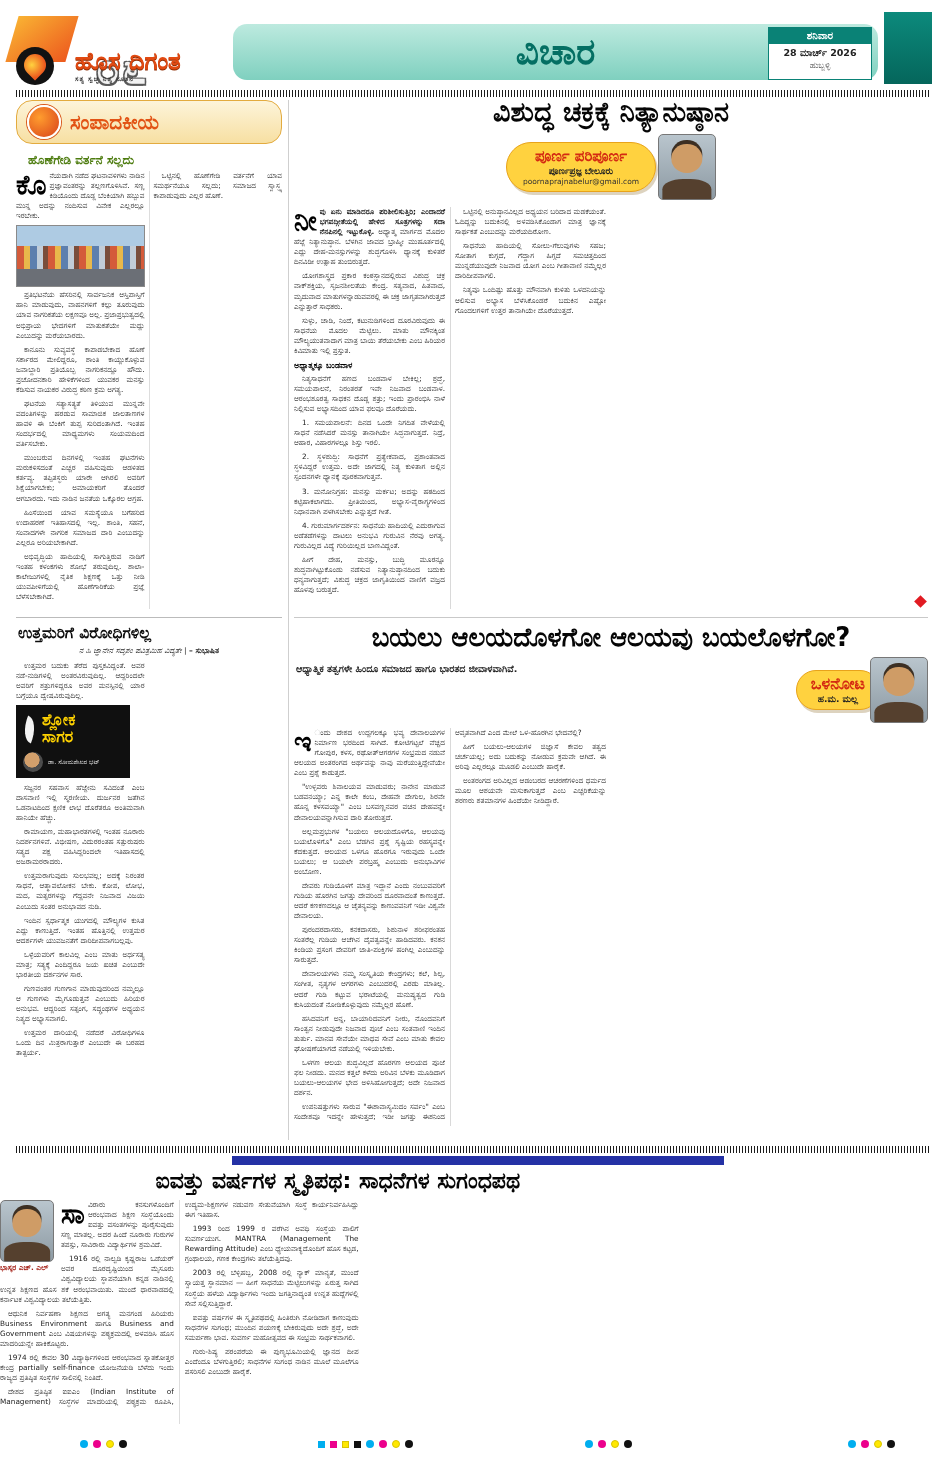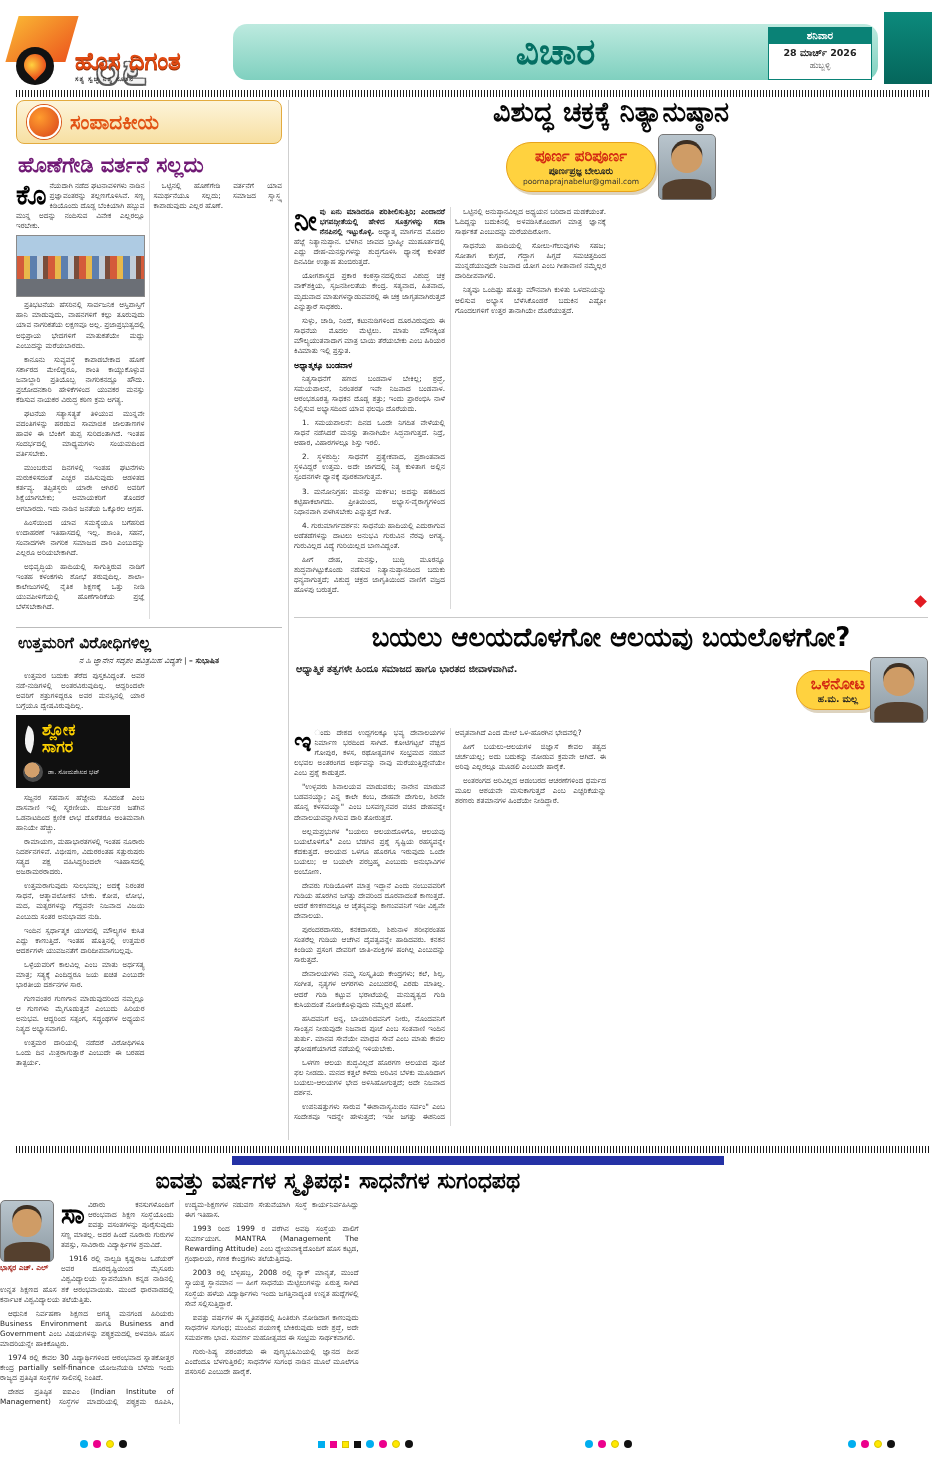--- a/index.html
+++ b/index.html
@@ -39,26 +39,26 @@
   
   .body-text{font-size:7.3px;line-height:1.38;text-align:justify;color:#1b1b1b;}
   .body-text p{margin:0 0 4px 0;text-indent:8px;}
   .body-text p.subhead{font-weight:bold;font-size:8px;text-indent:0;margin:3px 0;color:#000;}
   .dropcap{float:left;font-size:27px;line-height:25px;font-weight:bold;padding:1px 3px 0 0;color:#000;}
   .lead{margin-bottom:4px;}
   .lead b{font-weight:bold;}
 
   
   .col-left{position:absolute;left:16px;top:100px;width:266px;height:1042px;}
-  .edit-badge{height:44px;background:linear-gradient(180deg,#fdf4da,#f7dfa2);border:1px solid #e3ab3f;border-radius:8px;
+  .edit-badge{height:44px;background:linear-gradient(180deg,#fdf4da,#f7dfa2);border:1px solid #e3ab3f;border-radius:16px;
               display:flex;align-items:center;gap:9px;padding:0 10px;box-sizing:border-box;}
   .edit-icon{width:30px;height:30px;border-radius:50%;border:2px solid #fff;box-shadow:0 0 0 1px #d8571c;
              background:radial-gradient(circle at 35% 35%,#ff9d2e,#d8411b);}
   .edit-label{font-size:20px;font-weight:bold;color:#e25315;}
-  .edit-head{font-size:21px;font-weight:bold;margin:9px 2px 4px;color:#701a75;}
+  .edit-head{font-size:12px;font-weight:bold;margin:9px 12px 4px;color:#4d7c0f;}
   .cols-2{column-count:2;column-gap:9px;column-rule:1px solid #ddd;column-fill:auto;overflow:hidden;}
   .edit-body{height:438px;}
   .edit-photo{width:100%;height:62px;margin:3px 0;border:1px solid #8a8a8a;box-sizing:border-box;
       background:
         linear-gradient(180deg,#aecbe3 0 34%,rgba(0,0,0,0) 34%),
         linear-gradient(180deg,rgba(0,0,0,0) 0 72%,#6b6f76 72%),
         repeating-linear-gradient(90deg,#d45b3a 0 7px,#e8b84b 7px 13px,#5d7fae 13px 20px,#c2cdd8 20px 26px,#7a4d3b 26px 31px);}
   .second-wrap{border-top:1px solid #bbb;margin-top:8px;padding-top:6px;}
   .second-head{font-size:15.5px;font-weight:bold;margin:0 2px 4px;color:#0c0c0c;}
   .quote-line{font-size:7.6px;font-style:italic;text-align:center;color:#222;margin:0 0 5px;}
@@ -248,21 +248,21 @@
       <div class="mid-badge">
         <div class="bubble small">
           <div class="tag">ಒಳನೋಟ</div>
           <div class="nm">ಹ.ಮ. ಮಲ್ಲ</div>
         </div>
         <div class="avatar"></div>
       </div>
     </div>
     <div class="body-text cols-4 art-mid-body">
       <div class="lead">
-        <span class="dropcap">ಇ</span><span>ಂದು ದೇಶದ ಉದ್ದಗಲಕ್ಕೂ ಭವ್ಯ ದೇವಾಲಯಗಳ ನಿರ್ಮಾಣ ಭರದಿಂದ ಸಾಗಿದೆ. ಕೋಟಿಗಟ್ಟಲೆ ವೆಚ್ಚದ ಗೋಪುರ, ಕಳಸ, ರಥೋತ್ಸವಗಳ ಸಂಭ್ರಮದ ನಡುವೆ ಲಭವಲ ಅಂತರಂಗದ ಅರ್ಥವನ್ನು ನಾವು ಮರೆಯುತ್ತಿದ್ದೇವೆಯೇ ಎಂಬ ಪ್ರಶ್ನೆ ಕಾಡುತ್ತದೆ.</span>
+        <span class="dropcap">ಇ</span><span>ಂದು ದೇಶದ ಉದ್ದಗಲಕ್ಕೂ ಭವ್ಯ ದೇವಾಲಯಗಳ ನಿರ್ಮಾಣ ಭರದಿಂದ ಸಾಗಿದೆ. ಕೋಟಿಗಟ್ಟಲೆ ವೆಚ್ಚದ ಗೋಪುರ, ಕಳಸ, ರಥೋತ್ಆಗರಗಳ ಸಂಭ್ರಮದ ನಡುವೆ ಆಲಯದ ಅಂತರಂಗದ ಅರ್ಥವನ್ನು ನಾವು ಮರೆಯುತ್ತಿದ್ದೇವೆಯೇ ಎಂಬ ಪ್ರಶ್ನೆ ಕಾಡುತ್ತದೆ.</span>
       </div>
       <div>
           <p>"ಉಳ್ಳವರು ಶಿವಾಲಯವ ಮಾಡುವರು; ನಾನೇನ ಮಾಡುವೆ ಬಡವನಯ್ಯಾ; ಎನ್ನ ಕಾಲೇ ಕಂಬ, ದೇಹವೇ ದೇಗುಲ, ಶಿರವೇ ಹೊನ್ನ ಕಳಸವಯ್ಯಾ" ಎಂಬ ಬಸವಣ್ಣನವರ ವಚನ ದೇಹವನ್ನೇ ದೇವಾಲಯವನ್ನಾಗಿಸುವ ದಾರಿ ತೋರುತ್ತದೆ.</p>
           <p>ಅಲ್ಲಮಪ್ರಭುಗಳ "ಬಯಲು ಆಲಯದೊಳಗೊ, ಆಲಯವು ಬಯಲೊಳಗೊ" ಎಂಬ ಬೆಡಗಿನ ಪ್ರಶ್ನೆ ಸೃಷ್ಟಿಯ ರಹಸ್ಯವನ್ನೇ ಕೆದಕುತ್ತದೆ. ಆಲಯದ ಒಳಗೂ ಹೊರಗೂ ಇರುವುದು ಒಂದೇ ಬಯಲು; ಆ ಬಯಲೇ ಪರಬ್ರಹ್ಮ ಎಂಬುದು ಅನುಭಾವಿಗಳ ಅಂಬೋಣ.</p>
           <p>ದೇವರು ಗುಡಿಯೊಳಗೆ ಮಾತ್ರ ಇದ್ದಾನೆ ಎಂದು ನಂಬುವವರಿಗೆ ಗುಡಿಯ ಹೊರಗಿನ ಜಗತ್ತು ದೇವರಿಂದ ದೂರವಾದಂತೆ ಕಾಣುತ್ತದೆ. ಆದರೆ ಕಣಕಣದಲ್ಲೂ ಆ ಚೈತನ್ಯವನ್ನು ಕಾಣುವವನಿಗೆ ಇಡೀ ವಿಶ್ವವೇ ದೇವಾಲಯ.</p>
           <p>ಪುರಂದರದಾಸರು, ಕನಕದಾಸರು, ಶಿಶುನಾಳ ಶರೀಫರಂತಹ ಸಂತರೆಲ್ಲ ಗುಡಿಯ ಆಚೆಗಿನ ದೈವತ್ವವನ್ನೇ ಹಾಡಿದವರು. ಕನಕನ ಕಿಂಡಿಯ ಪ್ರಸಂಗ ದೇವರಿಗೆ ಜಾತಿ-ಪಂಕ್ತಿಗಳ ಹಂಗಿಲ್ಲ ಎಂಬುದನ್ನು ಸಾರುತ್ತದೆ.</p>
           <p>ದೇವಾಲಯಗಳು ನಮ್ಮ ಸಂಸ್ಕೃತಿಯ ಕೇಂದ್ರಗಳು; ಕಲೆ, ಶಿಲ್ಪ, ಸಂಗೀತ, ನೃತ್ಯಗಳ ಆಗರಗಳು ಎಂಬುದರಲ್ಲಿ ಎರಡು ಮಾತಿಲ್ಲ. ಆದರೆ ಗುಡಿ ಕಟ್ಟುವ ಭರಾಟೆಯಲ್ಲಿ ಮನುಷ್ಯತ್ವದ ಗುಡಿ ಕುಸಿಯದಂತೆ ನೋಡಿಕೊಳ್ಳುವುದು ನಮ್ಮೆಲ್ಲರ ಹೊಣೆ.</p>
           <p>ಹಸಿದವನಿಗೆ ಅನ್ನ, ಬಾಯಾರಿದವನಿಗೆ ನೀರು, ನೊಂದವನಿಗೆ ಸಾಂತ್ವನ ನೀಡುವುದೇ ನಿಜವಾದ ಪೂಜೆ ಎಂಬ ಸಂತವಾಣಿ ಇಂದಿನ ತುರ್ತು. ಮಾನವ ಸೇವೆಯೇ ಮಾಧವ ಸೇವೆ ಎಂಬ ಮಾತು ಕೇವಲ ಘೋಷಣೆಯಾಗದೆ ನಡೆಯಲ್ಲಿ ಇಳಿಯಬೇಕು.</p>
           <p>ಒಳಗಣ ಆಲಯ ಶುದ್ಧವಿಲ್ಲದೆ ಹೊರಗಣ ಆಲಯದ ಪೂಜೆ ಫಲ ನೀಡದು. ಮನದ ಕತ್ತಲೆ ಕಳೆದು ಅರಿವಿನ ಬೆಳಕು ಮೂಡಿದಾಗ ಬಯಲು-ಆಲಯಗಳ ಭೇದ ಅಳಿಸಿಹೋಗುತ್ತದೆ; ಅದೇ ನಿಜವಾದ ದರ್ಶನ.</p>
           <p>ಉಪನಿಷತ್ತುಗಳು ಸಾರುವ "ಈಶಾವಾಸ್ಯಮಿದಂ ಸರ್ವಂ" ಎಂಬ ಸಂದೇಶವೂ ಇದನ್ನೇ ಹೇಳುತ್ತದೆ; ಇಡೀ ಜಗತ್ತು ಈಶನಿಂದ ಆವೃತವಾಗಿದೆ ಎಂದ ಮೇಲೆ ಒಳ-ಹೊರಗಿನ ಭೇದವೆಲ್ಲಿ?</p>

